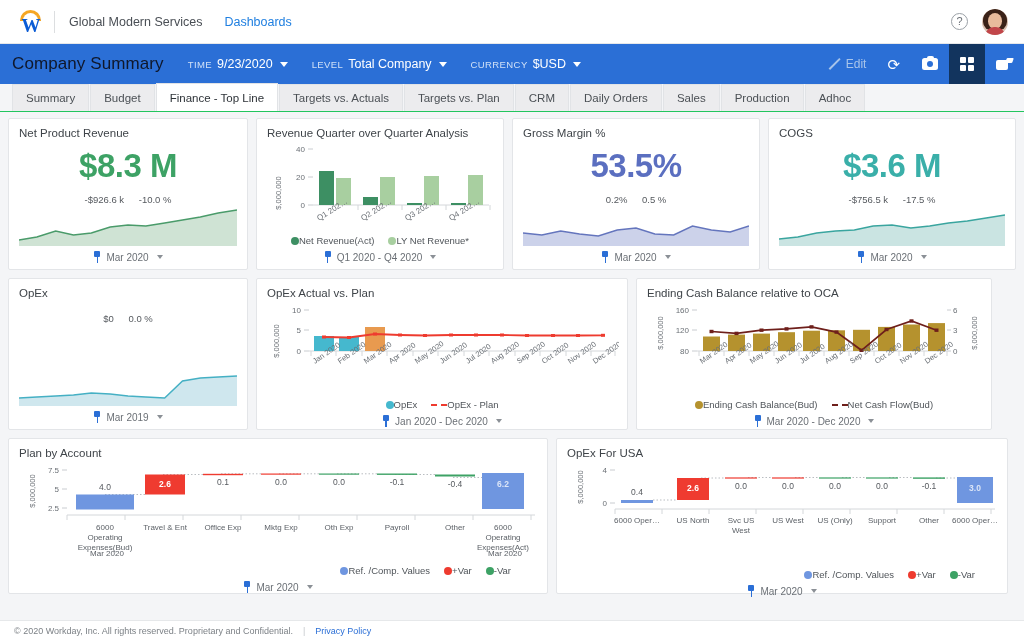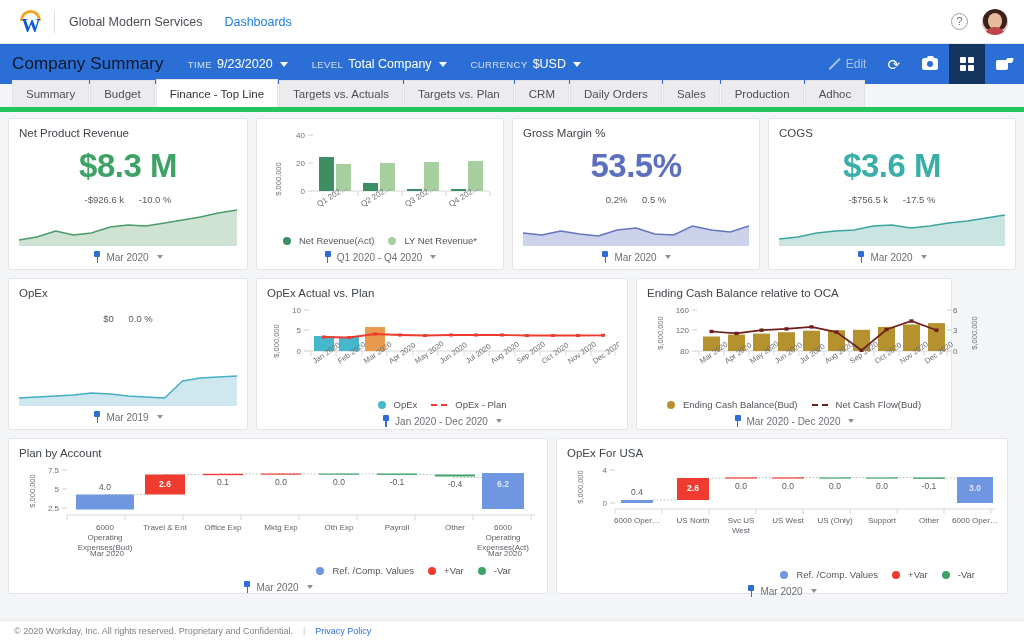--- a/index.html
+++ b/index.html
@@ -75,21 +75,21 @@
   .cam:after{content:"";position:absolute;left:5px;top:3px;width:6px;height:6px;border-radius:50%;background:#2b6fd6;}
   .grid4 { width:14px;height:14px;display:grid;grid-template-columns:1fr 1fr;grid-template-rows:1fr 1fr;gap:2.5px; }
   .grid4 i { background:#ffffff; border-radius:1px; display:block; }
   .projector { width:17px;height:12px;position:relative; }
   .projector:before{content:"";position:absolute;left:0;top:2px;width:12px;height:10px;background:#fff;border-radius:2px;}
   .projector:after{content:"";position:absolute;left:10px;top:0px;width:7px;height:5px;background:#fff;border-radius:1px;transform:skewX(-18deg);}
 
   
   .tabbar {
     height:28px; background:#f4f5f7; display:flex; align-items:flex-end;
-    padding-left:12px; flex:0 0 28px; border-bottom:5px solid #22c55e;
+    padding-left:12px; flex:0 0 28px; border-bottom:1px solid #22c55e;
   }
   .tab {
     height:27px; display:flex; align-items:center; padding:0 13px;
     font-size:11.5px; color:#4b5055; background:#ececee;
     border:1px solid #e1e3e6; border-bottom:none; margin-right:1px; cursor:pointer;
   }
   .tab.active { background:#ffffff; color:#2e3338; height:28px; }
 
   
   .content { flex:1 1 auto; background:#f4f5f7; padding:6px 8px 0 8px; overflow:hidden; }
@@ -115,21 +115,21 @@
   .pin .head { position:absolute; left:1px; top:0; width:6px; height:6px; background:#2b6fd6; border-radius:1px; }
   .pin .needle { position:absolute; left:3.2px; top:5px; width:1.4px; height:7px; background:#2b6fd6; }
   .footer-label { cursor:pointer; }
   .mini-caret { width:0;height:0;border-left:3.5px solid transparent;border-right:3.5px solid transparent;border-top:4.5px solid #8b9096; margin-left:3px; }
 
   
   .chartcard { height:152px; display:flex; flex-direction:column; }
   .plot { flex:1 1 auto; position:relative; }
   .plot svg { display:block; }
   .legend { display:flex; align-items:center; justify-content:center; gap:14px; font-size:9.5px; color:#50555a; }
-  .legend .li { display:flex; align-items:center; gap:8px; }
+  .legend .li { display:flex; align-items:center; gap:0; }
   .dot { width:8px;height:8px;border-radius:50%; display:block; }
   .dashline { width:16px; height:0; border-top:2.5px dashed #ee3b2f; display:block; }
   text { font-family:"Liberation Sans", sans-serif; }
 
   
   .pagefooter {
     height:20px; background:#ffffff; border-top:1px solid #e6e8ea;
     display:flex; align-items:center; padding-left:14px; gap:10px; flex:0 0 20px;
   }
   .pagefooter .copy { font-size:9px; color:#7d8287;text-align:center; }
@@ -237,20 +237,21 @@
           <span class="pin">
               <i class="head"></i>
               <i class="needle"></i>
             </span>
           <span class="footer-label">Mar 2020</span>
           <span class="mini-caret"></span>
         </div>
       </div>
 
       <div class="card chartcard" style="width:248px">
+        <div class="card-title">Revenue Quarter over Quarter Analysis</div>
         <div class="plot">
           <svg width="228" height="92" viewBox="0 0 228 92">
             <text x="14" y="52" font-size="7.5" fill="#6b7076" transform="rotate(-90 14 52)" text-anchor="middle">$,000,000</text>
             <text x="38" y="11" font-size="8" fill="#6b7076" text-anchor="end">40</text>
             <text x="38" y="39" font-size="8" fill="#6b7076" text-anchor="end">20</text>
             <text x="38" y="67" font-size="8" fill="#6b7076" text-anchor="end">0</text>
             <line x1="41" y1="8" x2="46" y2="8" stroke="#c9ccd0" stroke-width="1"></line>
             <line x1="41" y1="36" x2="46" y2="36" stroke="#c9ccd0" stroke-width="1"></line>
             <line x1="41" y1="64" x2="46" y2="64" stroke="#c9ccd0" stroke-width="1"></line>
             <line x1="46" y1="64" x2="222" y2="64" stroke="#d4d7da" stroke-width="1"></line>
@@ -445,21 +446,21 @@
         <div class="card-footer">
           <span class="pin">
               <i class="head"></i>
               <i class="needle"></i>
             </span>
           <span class="footer-label">Jan 2020 - Dec 2020</span>
           <span class="mini-caret"></span>
         </div>
       </div>
 
-      <div class="card chartcard" style="width:316px">
+      <div class="card chartcard" style="width:356px">
         <div class="card-title">Ending Cash Balance relative to OCA</div>
         <div class="plot">
           <svg width="344" height="98" viewBox="0 0 344 98">
             <text x="16" y="32" font-size="7.5" fill="#6b7076" transform="rotate(-90 16 32)" text-anchor="middle">$,000,000</text>
             <text x="42" y="12" font-size="8" fill="#6b7076" text-anchor="end">160</text>
             <text x="42" y="32" font-size="8" fill="#6b7076" text-anchor="end">120</text>
             <text x="42" y="53" font-size="8" fill="#6b7076" text-anchor="end">80</text>
             <line x1="45" y1="9" x2="50" y2="9" stroke="#c9ccd0"></line>
             <line x1="45" y1="29" x2="50" y2="29" stroke="#c9ccd0"></line>
             <line x1="45" y1="50" x2="50" y2="50" stroke="#c9ccd0"></line>

